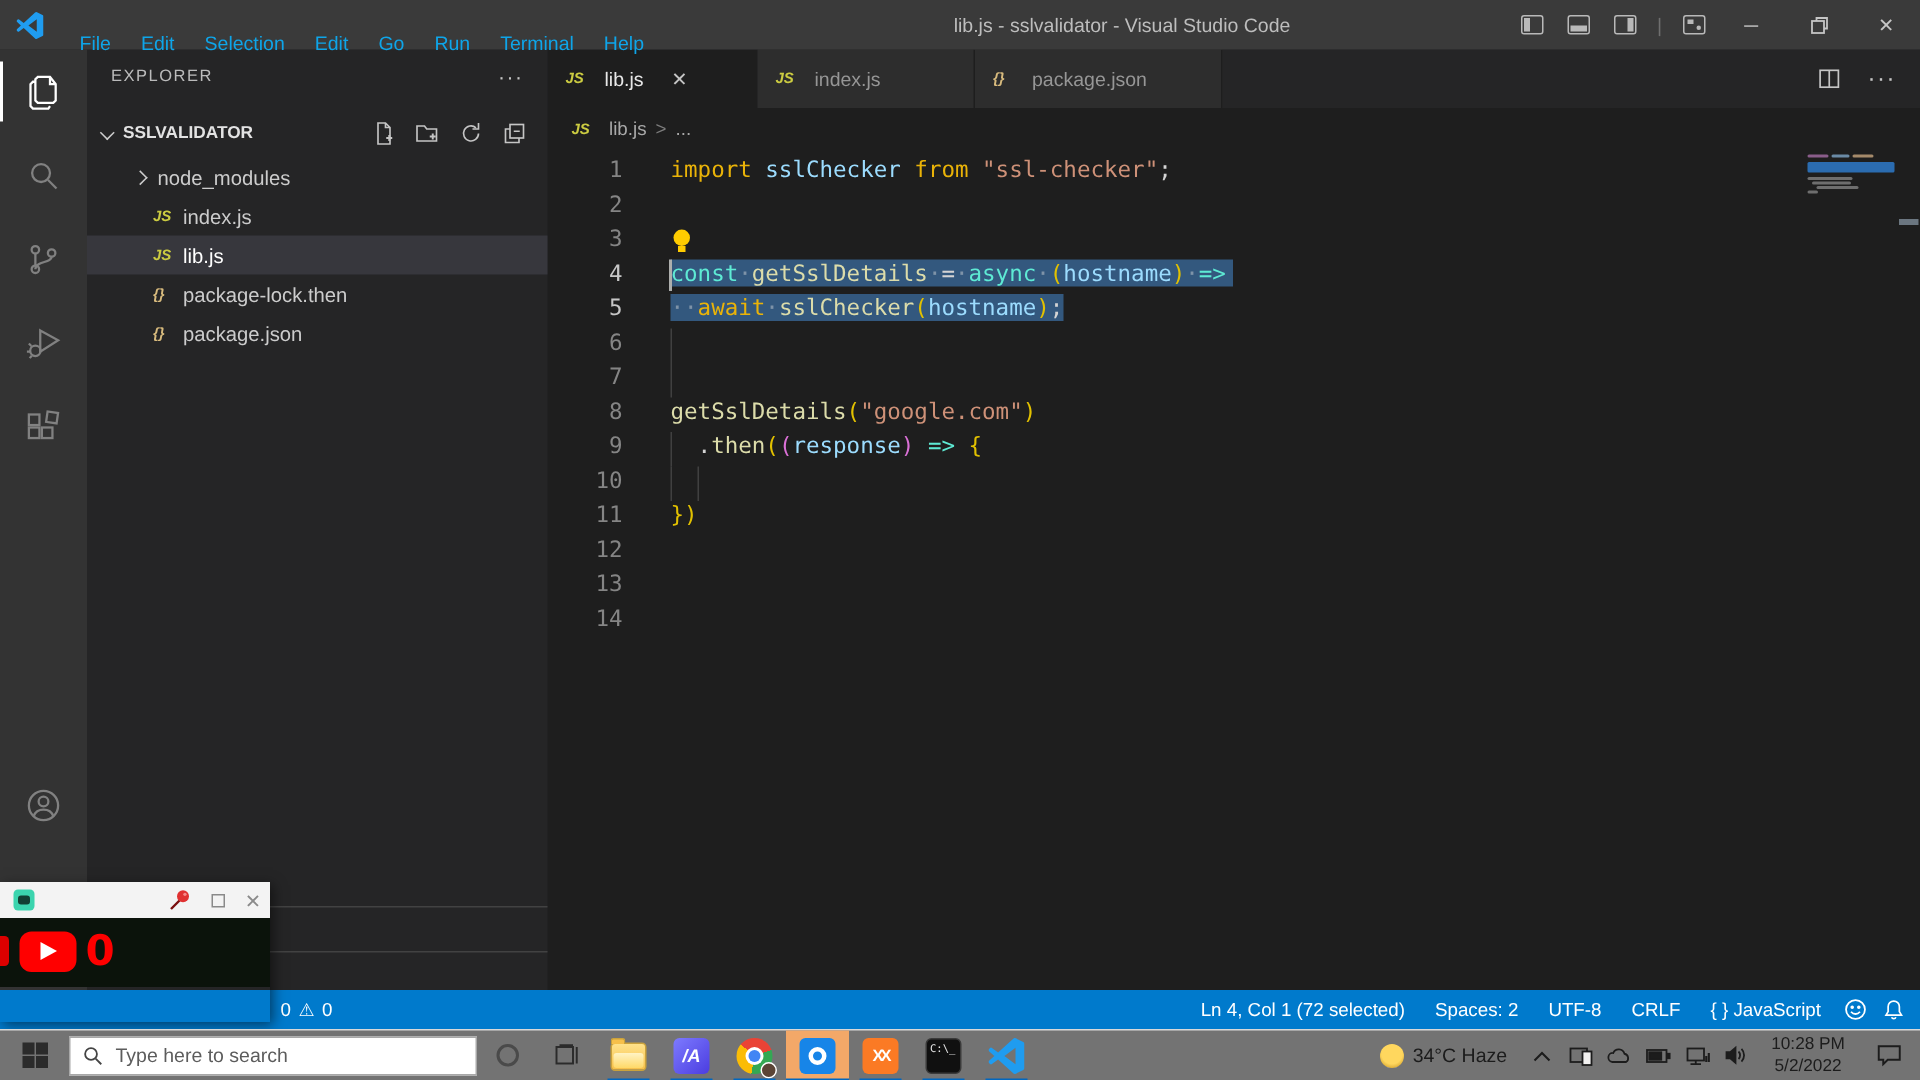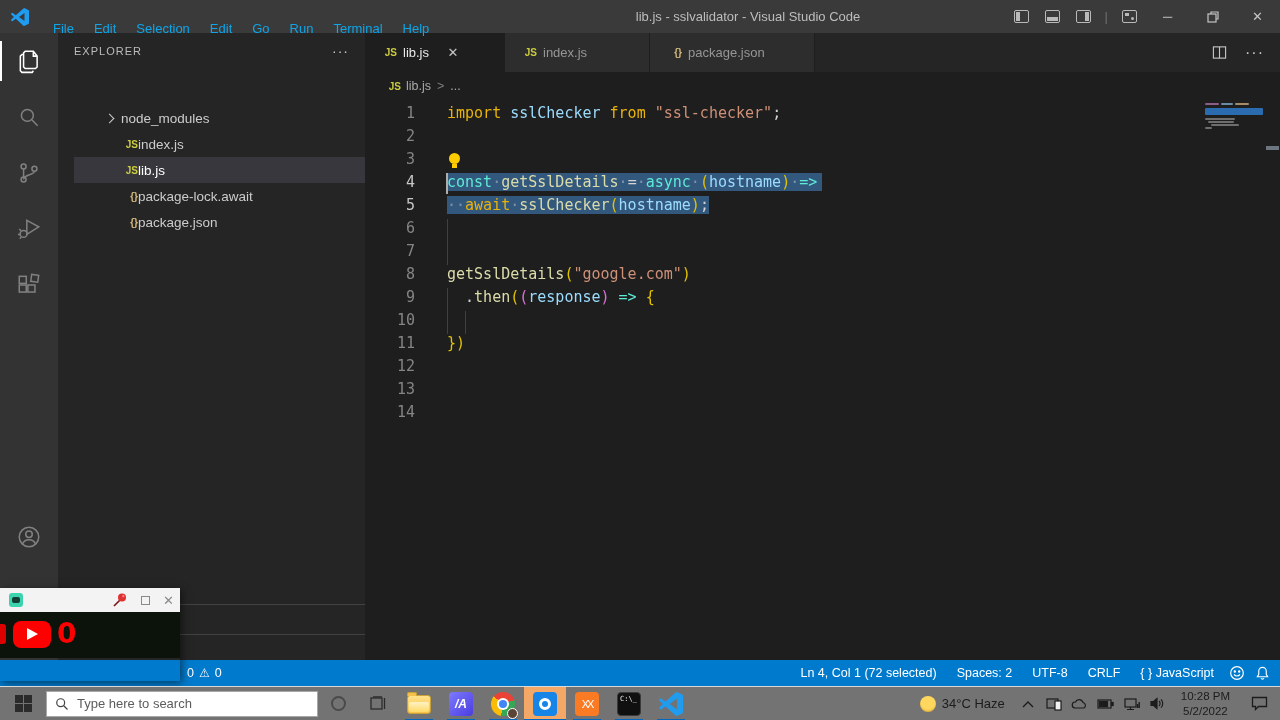--- a/index.html
+++ b/index.html
@@ -34,24 +34,24 @@
   #pane-header { height:35px; display:flex; align-items:center; padding:0 16px;
                  font-size:11px; letter-spacing:1px; color:#bbbbbb; }
   #pane-more { margin-left:auto; color:#c5c5c5; letter-spacing:1px; font-size:14px; }
   #section-header { position:absolute; top:44px; left:0; right:0; height:24px; display:flex;
                     align-items:center; padding:0 14px 0 4px; font-weight:bold; font-size:11.5px; color:#e3e3e3; }
   .chev { display:inline-block; width:7px; height:7px; border-right:1.4px solid #cccccc;
           border-bottom:1.4px solid #cccccc; transform:rotate(45deg); margin:0 7px 2px 6px; }
   .chev.right { transform:rotate(-45deg); margin:0 8px 0 8px; }
   #section-actions { margin-left:auto; display:flex; gap:13px; }
   #section-actions svg { stroke:#c5c5c5; fill:none; stroke-width:1.1; }
-  #file-list { position:absolute; top:72px; left:16px; right:0; }
+  #file-list { position:absolute; top:72px; left:0; right:0; }
   .file-row { height:26px; display:flex; align-items:center; font-size:13.5px; color:#cccccc; padding-left:24px; }
   .file-row.selected { background:#37373d; color:#ffffff; }
-  .file-ico { width:20px; text-align:right; font-weight:bold; font-size:10px; color:#cbcb41; }
+  .file-ico { width:20px; text-align:left; font-weight:bold; font-size:10px; color:#cbcb41;font-style:italic; }
   .sb-divider { position:absolute; left:0; right:0; height:1px; background:#424242; }
   
   #editor { position:absolute; left:365px; top:33px; width:915px; height:627px; background:#1e1e1e; }
   #tabbar { position:absolute; left:0; top:0; right:0; height:39px; background:#252526; display:flex; }
   .tab { height:39px; display:flex; align-items:center; padding:0 10px 0 12px; font-size:13px;
          background:#2d2d2d; color:#969696; border-right:1px solid #1e1e1e; }
   .tab.active { background:#1e1e1e; color:#e8e8e8; }
   .tab .file-ico { margin-right:6px; }
   .tab-close { margin-left:14px; color:#c5c5c5; font-size:13px; width:20px; height:20px;
                display:flex; align-items:center; justify-content:center; border-radius:4px; }
@@ -222,36 +222,58 @@
         </svg>
     </div>
   </div>
 </div>
 
 <div id="sidebar">
   <div id="pane-header">
     <span>EXPLORER</span>
     <span id="pane-more">···</span>
   </div>
+  <div id="section-header">
+    <span class="chev"></span>
+    <span>SSLVALIDATOR</span>
+    <span id="section-actions">
+      <svg width="16" height="16" viewBox="0 0 16 16">
+          <path d="M9 1H4v14h8V4L9 1z M9 1v3h3"></path>
+          <path d="M11.5 9v4 M9.5 11h4" stroke-width="1.3"></path>
+        </svg>
+      <svg width="16" height="16" viewBox="0 0 16 16">
+          <path d="M1 3h5l1.5 2H14v8H1z"></path>
+          <path d="M11.5 8v4 M9.5 10h4" stroke-width="1.3"></path>
+        </svg>
+      <svg width="16" height="16" viewBox="0 0 16 16">
+          <path d="M13 8a5 5 0 1 1-1.7-3.8"></path>
+          <path d="M13 1v4h-4"></path>
+        </svg>
+      <svg width="16" height="16" viewBox="0 0 16 16">
+          <rect x="5" y="2" width="9" height="9"></rect>
+          <path d="M5 5H2v9h9v-3 M7.5 6.5h4"></path>
+        </svg>
+    </span>
+  </div>
   <div id="file-list">
     <div class="file-row">
       <span class="chev right"></span>
       <span>node_modules</span>
     </div>
     <div class="file-row" style="padding-left:44px;">
       <span class="file-ico">JS</span>
       <span>index.js</span>
     </div>
     <div class="file-row selected" style="padding-left:44px;">
       <span class="file-ico">JS</span>
       <span>lib.js</span>
     </div>
     <div class="file-row" style="padding-left:44px;">
       <span class="file-ico" style="color:#d7ba7d">{}</span>
-      <span>package-lock.await</span>
+      <span>package-lock.then</span>
     </div>
     <div class="file-row" style="padding-left:44px;">
       <span class="file-ico" style="color:#d7ba7d">{}</span>
       <span>package.json</span>
     </div>
   </div>
   <div class="sb-divider" style="top:571px"></div>
   <div class="sb-divider" style="top:601px"></div>
 </div>
 
@@ -417,21 +439,21 @@
         <span style="position:absolute;left:8px;top:8px;width:8px;height:8px;border-radius:50%;background:#4285f4;"></span>
         <span style="position:absolute;right:-3px;bottom:-3px;width:11px;height:11px;border-radius:50%;background:#5b4436;border:1px solid #fff;"></span>
       </span>
   </div>
   <div class="tb-app attention">
     <span class="appico" style="background:#1785e8;display:flex;align-items:center;justify-content:center;">
         <span style="width:12px;height:12px;border:3.5px solid #fff;border-radius:50%;"></span>
       </span>
   </div>
   <div class="tb-app">
-    <span class="appico" style="background:#fb7a24;color:#fff;font-weight:normal;font-size:11px;display:flex;align-items:center;justify-content:center;letter-spacing:-2px;">XX</span>
+    <span class="appico" style="background:#fb7a24;color:#fff;font-weight:bold;font-size:11px;display:flex;align-items:center;justify-content:center;letter-spacing:-2px;">XX</span>
   </div>
   <div class="tb-app">
     <span class="appico" style="background:#101010;border:1px solid #3a3a3a;color:#e8e8e8;font-size:7px;padding:2px;font-family:'DejaVu Sans Mono',monospace;">C:\_</span>
   </div>
   <div class="tb-app">
     <svg width="24" height="24" viewBox="0 0 24 24">
         <path fill="#1F9CF0" d="M23.15 2.59 18.21.21a1.5 1.5 0 0 0-1.71.29L6.4 9.71 2.3 6.6a1 1 0 0 0-1.28.06L.35 7.28a1 1 0 0 0 0 1.48L3.9 12 .35 15.24a1 1 0 0 0 0 1.48l.67.62a1 1 0 0 0 1.28.06l4.1-3.11 10.1 9.21a1.5 1.5 0 0 0 1.71.29l4.95-2.38A1.5 1.5 0 0 0 24 20.06V3.94a1.5 1.5 0 0 0-.85-1.35ZM18 17.47 10.6 12 18 6.53Z"></path>
       </svg>
   </div>
   <div id="tray">

